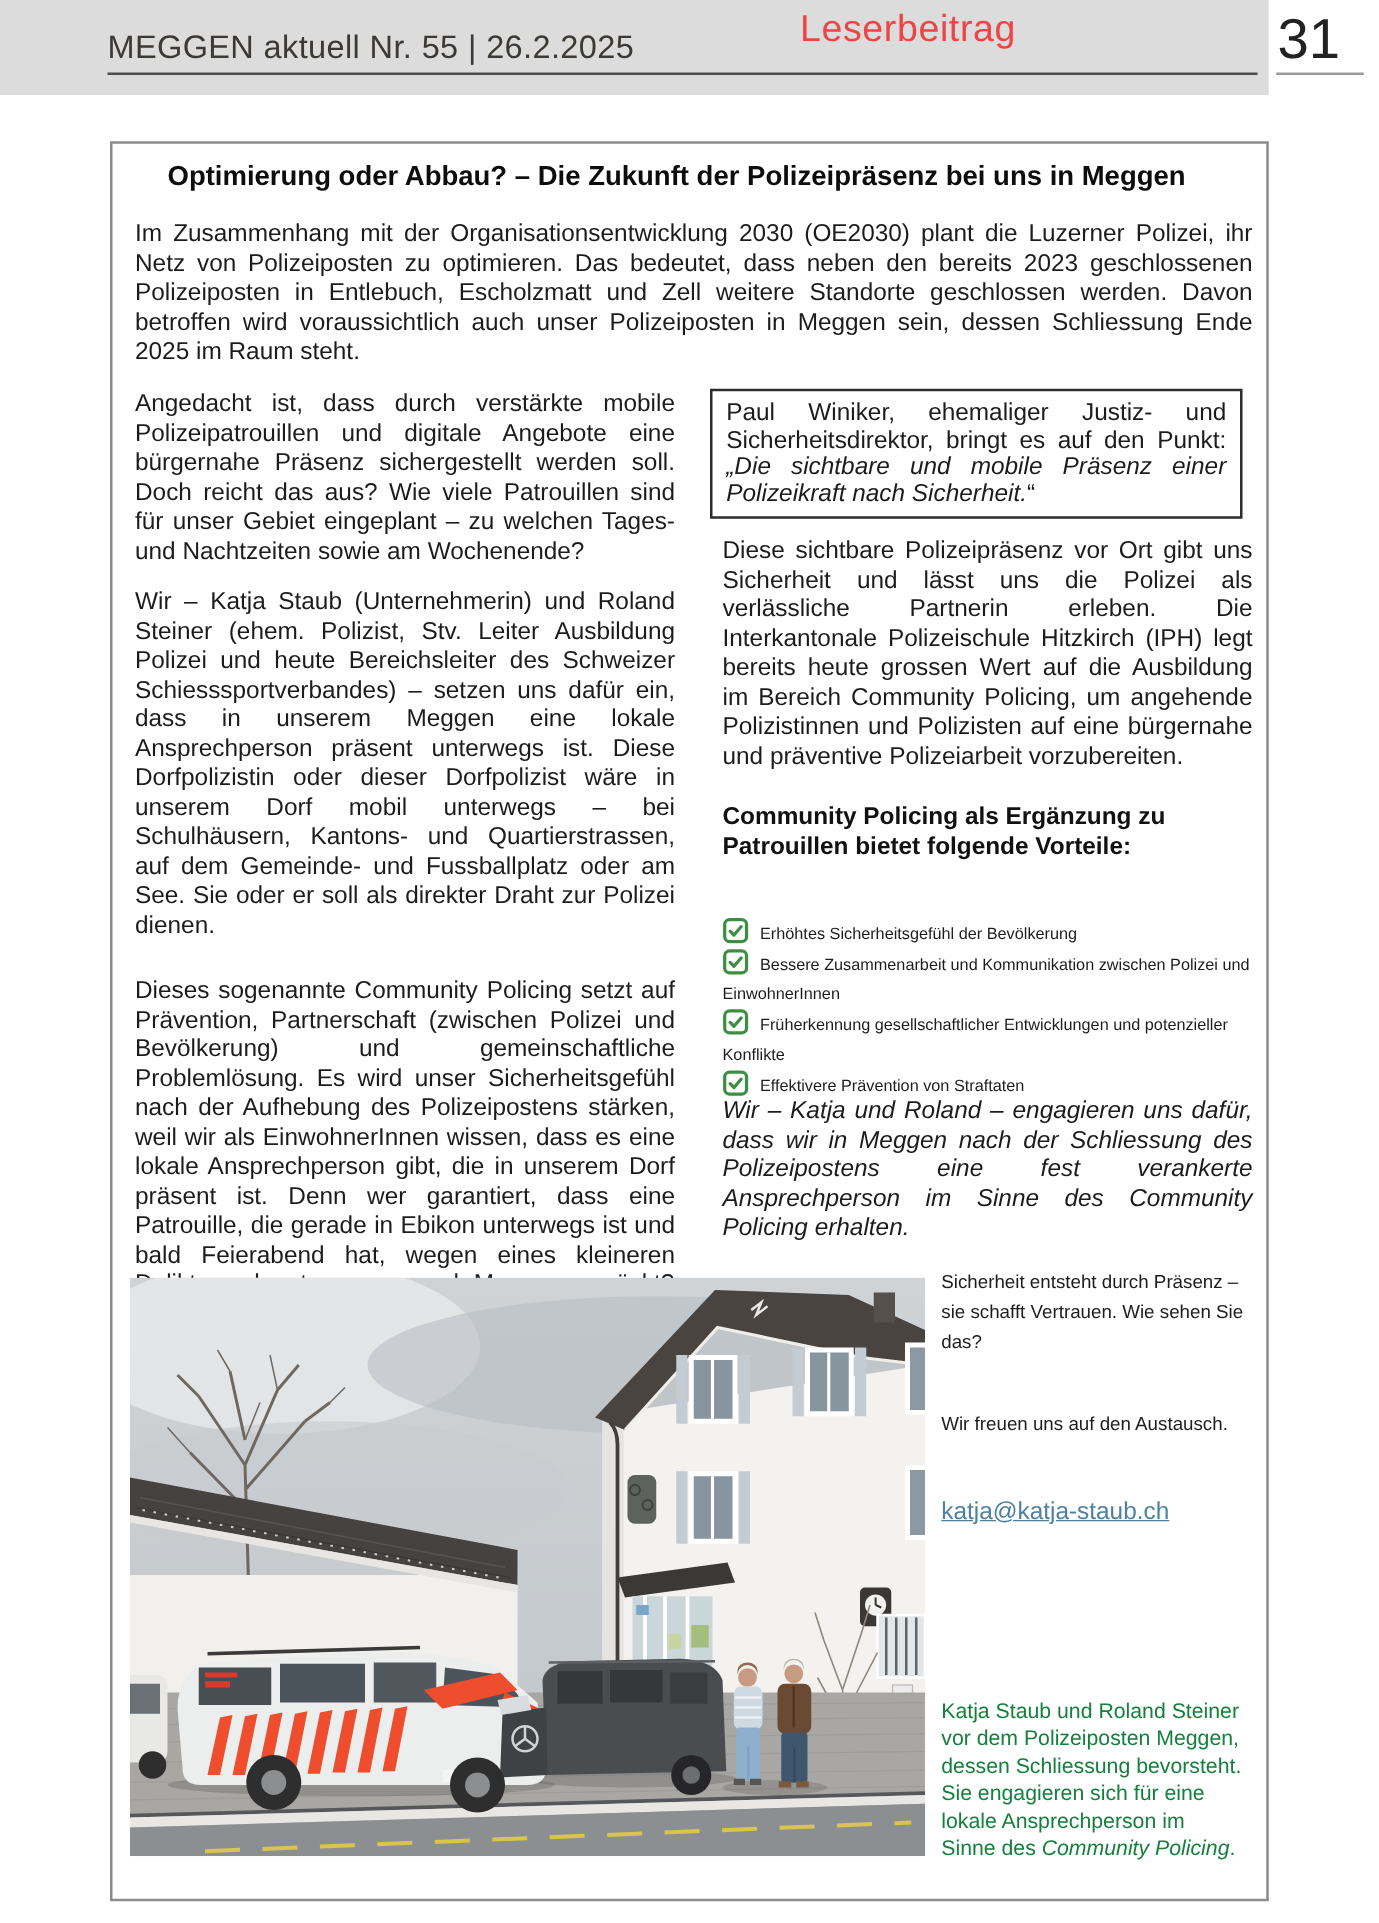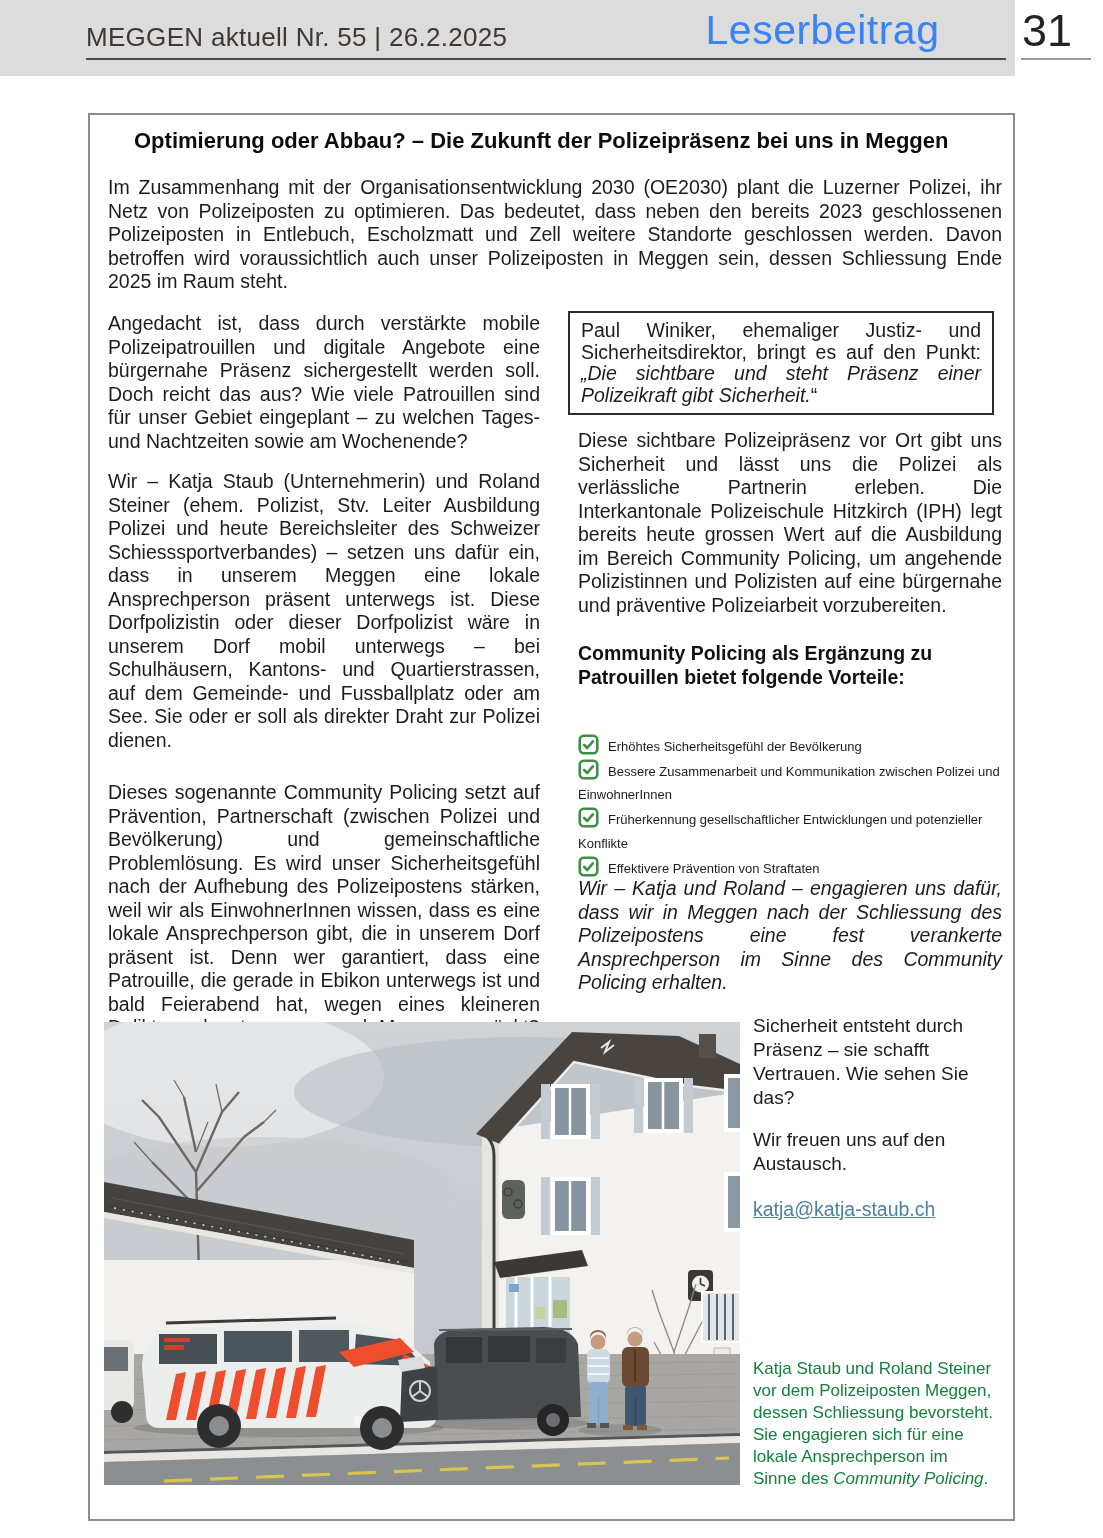--- a/index.html
+++ b/index.html
@@ -2,22 +2,22 @@
 <html lang="de"><head>
 <meta charset="utf-8">
 <style>
   html,body{margin:0;padding:0;background:#ffffff;}
   .page{position:relative;width:1103px;height:1538px;background:#fff;overflow:hidden;
         font-family:"Liberation Sans","DejaVu Sans",sans-serif;color:#1c1c1c;}
 
   
   .header-bar{position:absolute;left:0;top:0;width:1015px;height:76px;background:#dcdcdc;}
   .issue{position:absolute;left:86px;top:22px;font-size:26px;letter-spacing:.3px;color:#3d3935;}
-  .section-title{position:absolute;left:640px;top:7px;width:365px;text-align:center;
-                 font-size:41px;color:#3b82f6;letter-spacing:.5px;}
+  .section-title{position:absolute;left:640px;top:7px;width:365px;text-align:left;
+                 font-size:30px;color:#ef4444;letter-spacing:.5px;}
   .header-rule{position:absolute;left:86px;top:58px;width:920px;height:2px;background:#4d4d4d;}
   .page-num{position:absolute;left:1022px;top:5px;font-size:45px;color:#222;}
   .page-num-rule{position:absolute;left:1021px;top:58px;width:70px;height:2px;background:#9b9b9b;}
 
   
   .article-box{position:absolute;left:88px;top:113px;width:927px;height:1408px;
                border:2px solid #8c8c8c;box-sizing:border-box;background:#fff;}
 
   .title{position:absolute;left:108px;top:128px;width:900px;font-size:22px;font-weight:bold;
          color:#0d0d0d;white-space:nowrap;margin-left:26px;}
@@ -35,21 +35,21 @@
   .rp1{top:429px;}
   .benefits-heading{position:absolute;left:578px;top:641px;width:424px;font-size:19.5px;
                     line-height:24px;font-weight:bold;color:#111;}
   .benefits{position:absolute;left:578px;top:734px;width:426px;font-size:13px;line-height:23.7px;}
   .benefit{margin:0;}
   .checkbox{display:inline-block;width:21px;height:21px;vertical-align:-4px;margin-right:9px;}
   .rp2{top:877px;font-style:italic;}
 
   
   .photo{position:absolute;left:104px;top:1022px;width:636px;height:463px;overflow:hidden;}
-  .side{position:absolute;left:753px;width:252px;font-size:19px;line-height:24px;text-align:left;}
+  .side{position:absolute;left:753px;width:252px;font-size:15px;line-height:24px;text-align:left;}
   .sp1{top:1014px;} .sp2{top:1128px;}
   .email-link{position:absolute;left:753px;top:1198px;font-size:19.5px;color:#4e81a0;
               text-decoration:underline;cursor:pointer;}
   .caption{position:absolute;left:753px;top:1358px;width:242px;font-size:17px;line-height:22px;color:#15803d;}
   .caption .it{font-style:italic;}
 </style>
 </head>
 <body>
 
 <div class="page">
@@ -63,21 +63,21 @@
 
   <div class="article-box"></div>
 
   <div class="title">Optimierung oder Abbau? – Die Zukunft der Polizeipräsenz bei uns in Meggen</div>
   <div class="intro">Im Zusammenhang mit der Organisationsentwicklung 2030 (OE2030) plant die Luzerner Polizei, ihr Netz von Polizeiposten zu optimieren. Das bedeutet, dass neben den bereits 2023 geschlossenen Polizeiposten in Entlebuch, Escholzmatt und Zell weitere Standorte geschlossen werden. Davon betroffen wird voraussichtlich auch unser Polizeiposten in Meggen sein, dessen Schliessung Ende 2025 im Raum steht.</div>
 
   <div class="col-left p1">Angedacht ist, dass durch verstärkte mobile Polizeipatrouillen und digitale Angebote eine bürgernahe Präsenz sichergestellt werden soll. Doch reicht das aus? Wie viele Patrouillen sind für unser Gebiet eingeplant – zu welchen Tages- und Nachtzeiten sowie am Wochenende?</div>
   <div class="col-left p2">Wir – Katja Staub (Unternehmerin) und Roland Steiner (ehem. Polizist, Stv. Leiter Ausbildung Polizei und heute Bereichsleiter des Schweizer Schiesssportverbandes) – setzen uns dafür ein, dass in unserem Meggen eine lokale Ansprechperson präsent unterwegs ist. Diese Dorfpolizistin oder dieser Dorfpolizist wäre in unserem Dorf mobil unterwegs – bei Schulhäusern, Kantons- und Quartierstrassen, auf dem Gemeinde- und Fussballplatz oder am See. Sie oder er soll als direkter Draht zur Polizei dienen.</div>
   <div class="col-left p3">Dieses sogenannte Community Policing setzt auf Prävention, Partnerschaft (zwischen Polizei und Bevölkerung) und gemeinschaftliche Problemlösung. Es wird unser Sicherheitsgefühl nach der Aufhebung des Polizeipostens stärken, weil wir als EinwohnerInnen wissen, dass es eine lokale Ansprechperson gibt, die in unserem Dorf präsent ist. Denn wer garantiert, dass eine Patrouille, die gerade in Ebikon unterwegs ist und bald Feierabend hat, wegen eines kleineren Delikts noch extra zu uns nach Meggen ausrückt?</div>
 
-  <div class="quote-box"><span>Paul Winiker, ehemaliger Justiz- und Sicherheitsdirektor, bringt es auf den Punkt: </span><span class="it">„Die sichtbare und steht Präsenz einer Polizeikraft gibt Sicherheit.</span><span>“</span></div>
+  <div class="quote-box"><span>Paul Winiker, ehemaliger Justiz- und Sicherheitsdirektor, bringt es auf den Punkt: </span><span class="it">„Die sichtbare und mobile Präsenz einer Polizeikraft nach Sicherheit.</span><span>“</span></div>
 
   <div class="col-right rp1">Diese sichtbare Polizeipräsenz vor Ort gibt uns Sicherheit und lässt uns die Polizei als verlässliche Partnerin erleben. Die Interkantonale Polizeischule Hitzkirch (IPH) legt bereits heute grossen Wert auf die Ausbildung im Bereich Community Policing, um angehende Polizistinnen und Polizisten auf eine bürgernahe und präventive Polizeiarbeit vorzubereiten.</div>
 
   <div class="benefits-heading">Community Policing als Ergänzung zu Patrouillen bietet folgende Vorteile:</div>
 
   <div class="benefits">
     <div class="benefit"><span class="checkbox"><svg viewBox="0 0 24 24" width="21" height="21">
             <rect x="2" y="2" width="20" height="20" rx="4.5" fill="#fff" stroke="#3e8f43" stroke-width="3"></rect>
             <path d="M7 12.5 L10.5 16 L17 8.5" stroke="#3e8f43" stroke-width="3" fill="none" stroke-linecap="round" stroke-linejoin="round"></path>
           </svg></span><span>Erhöhtes Sicherheitsgefühl der Bevölkerung</span></div>

